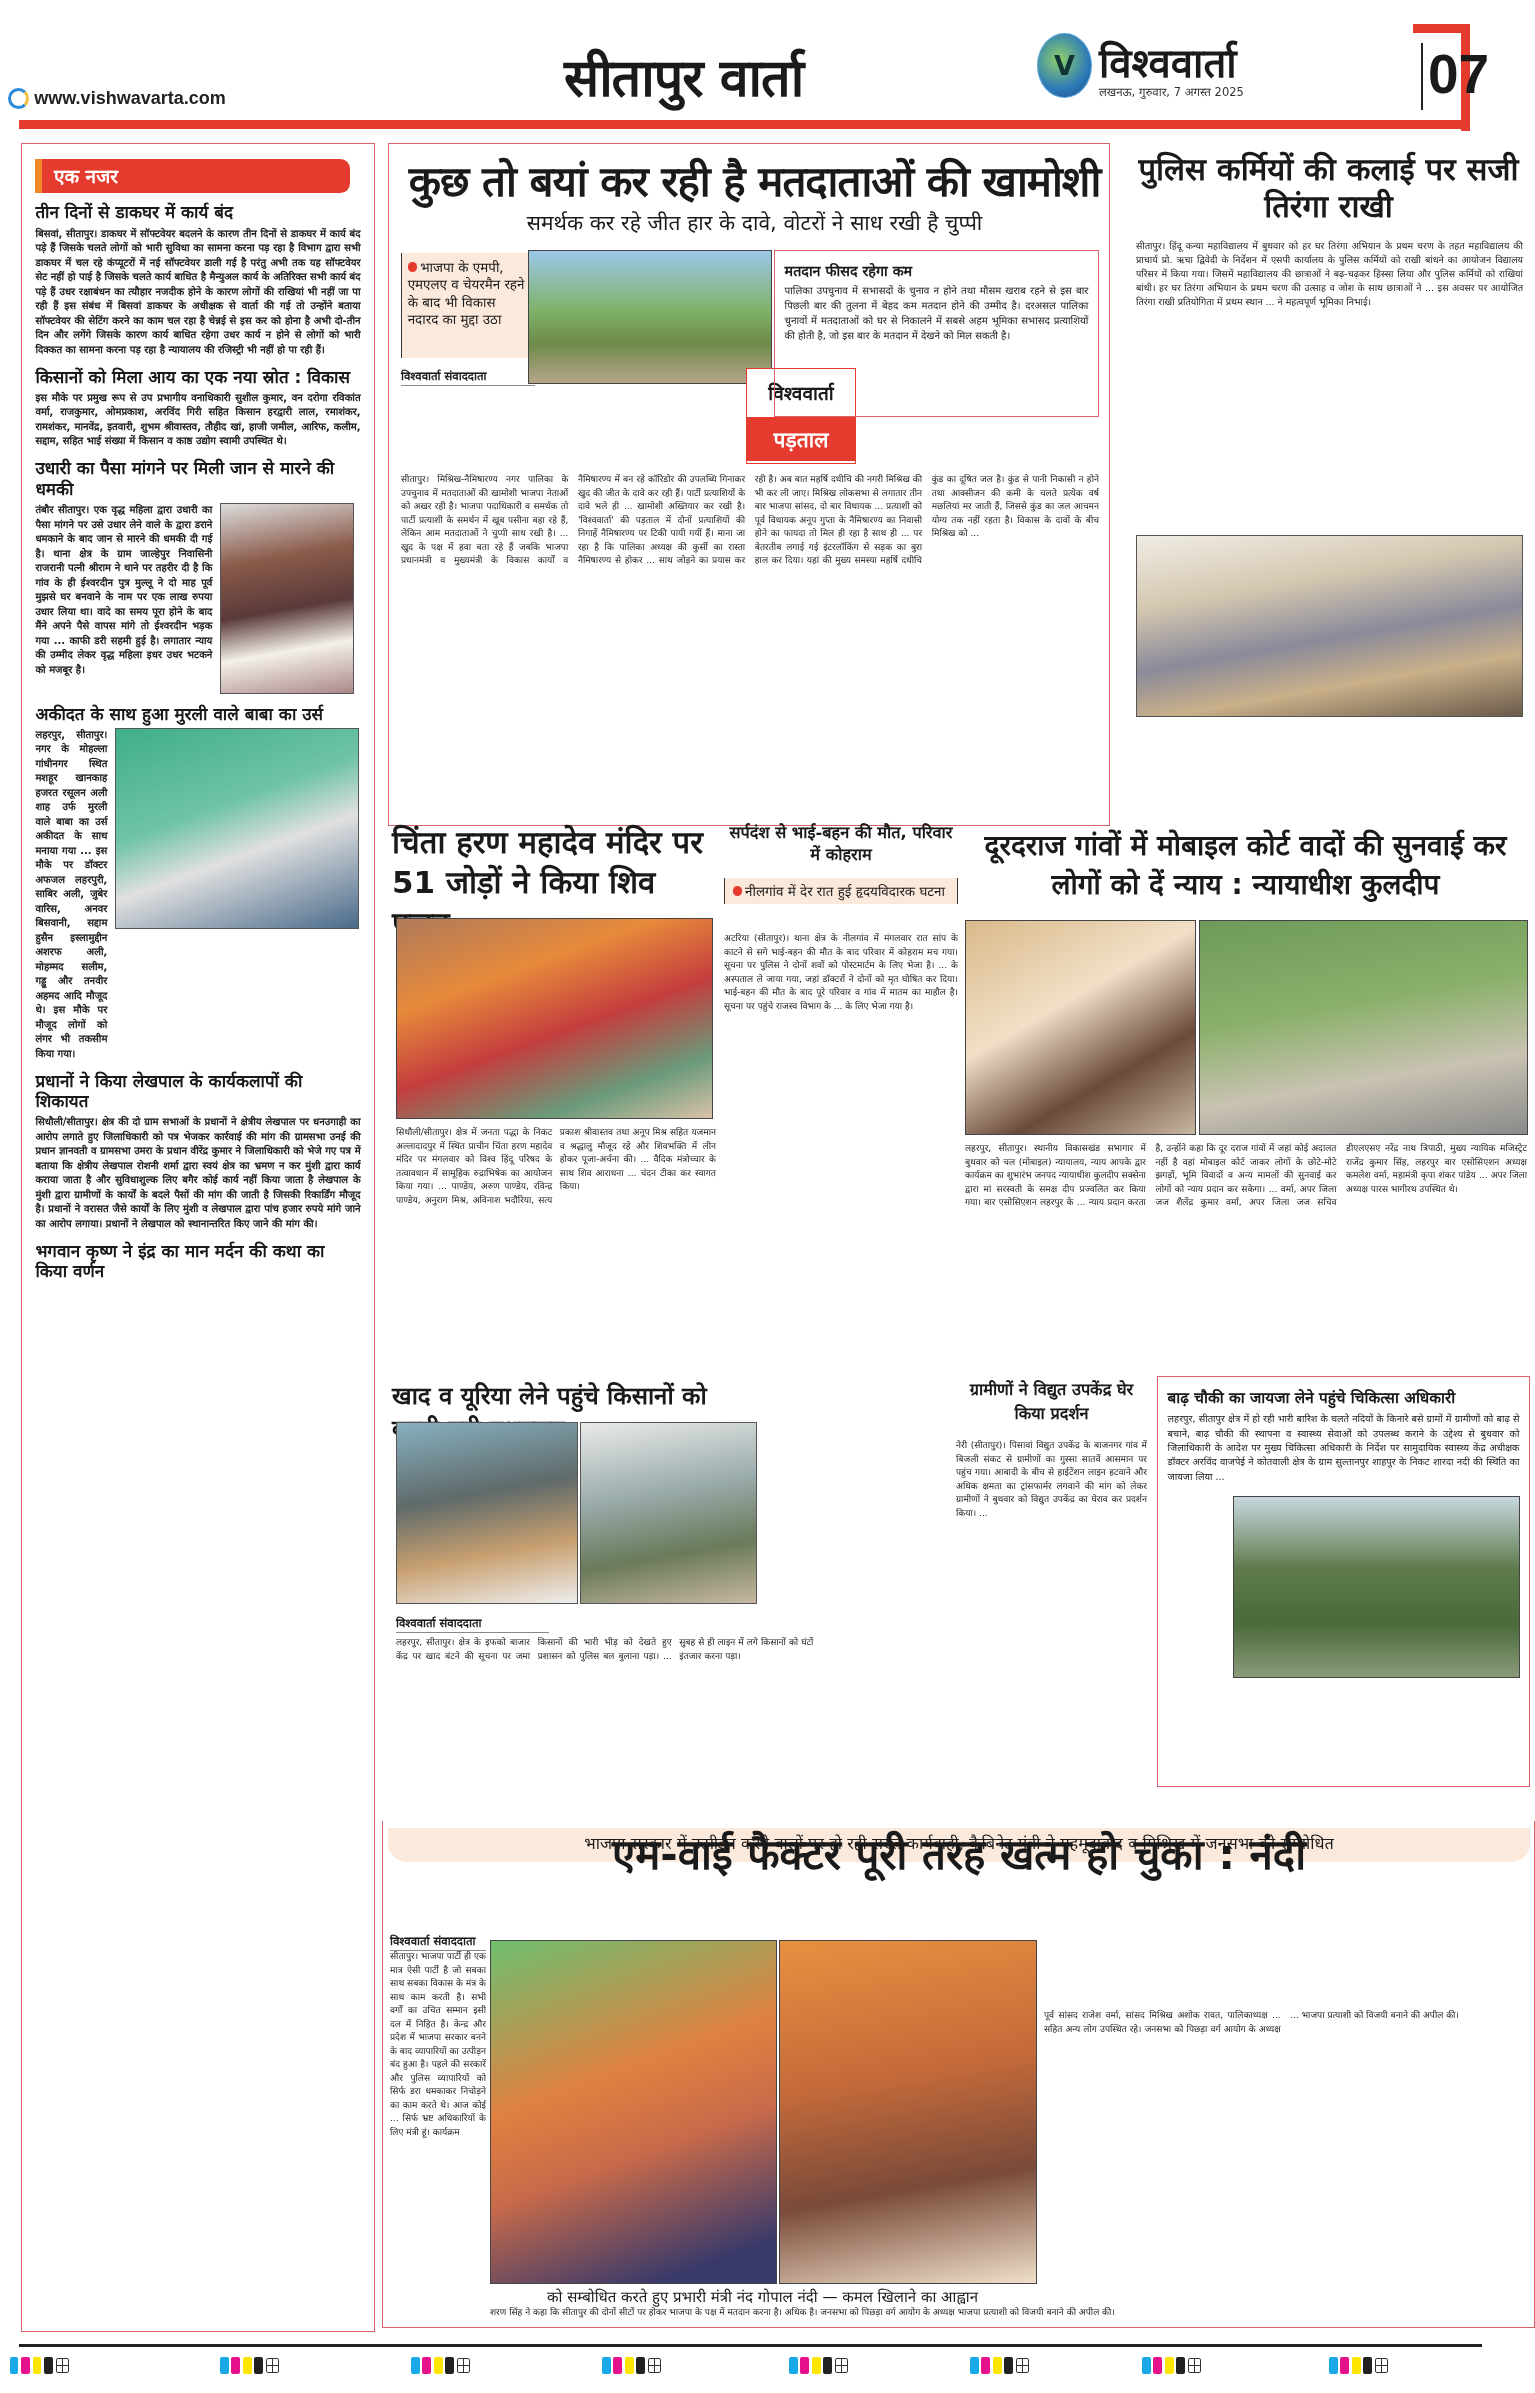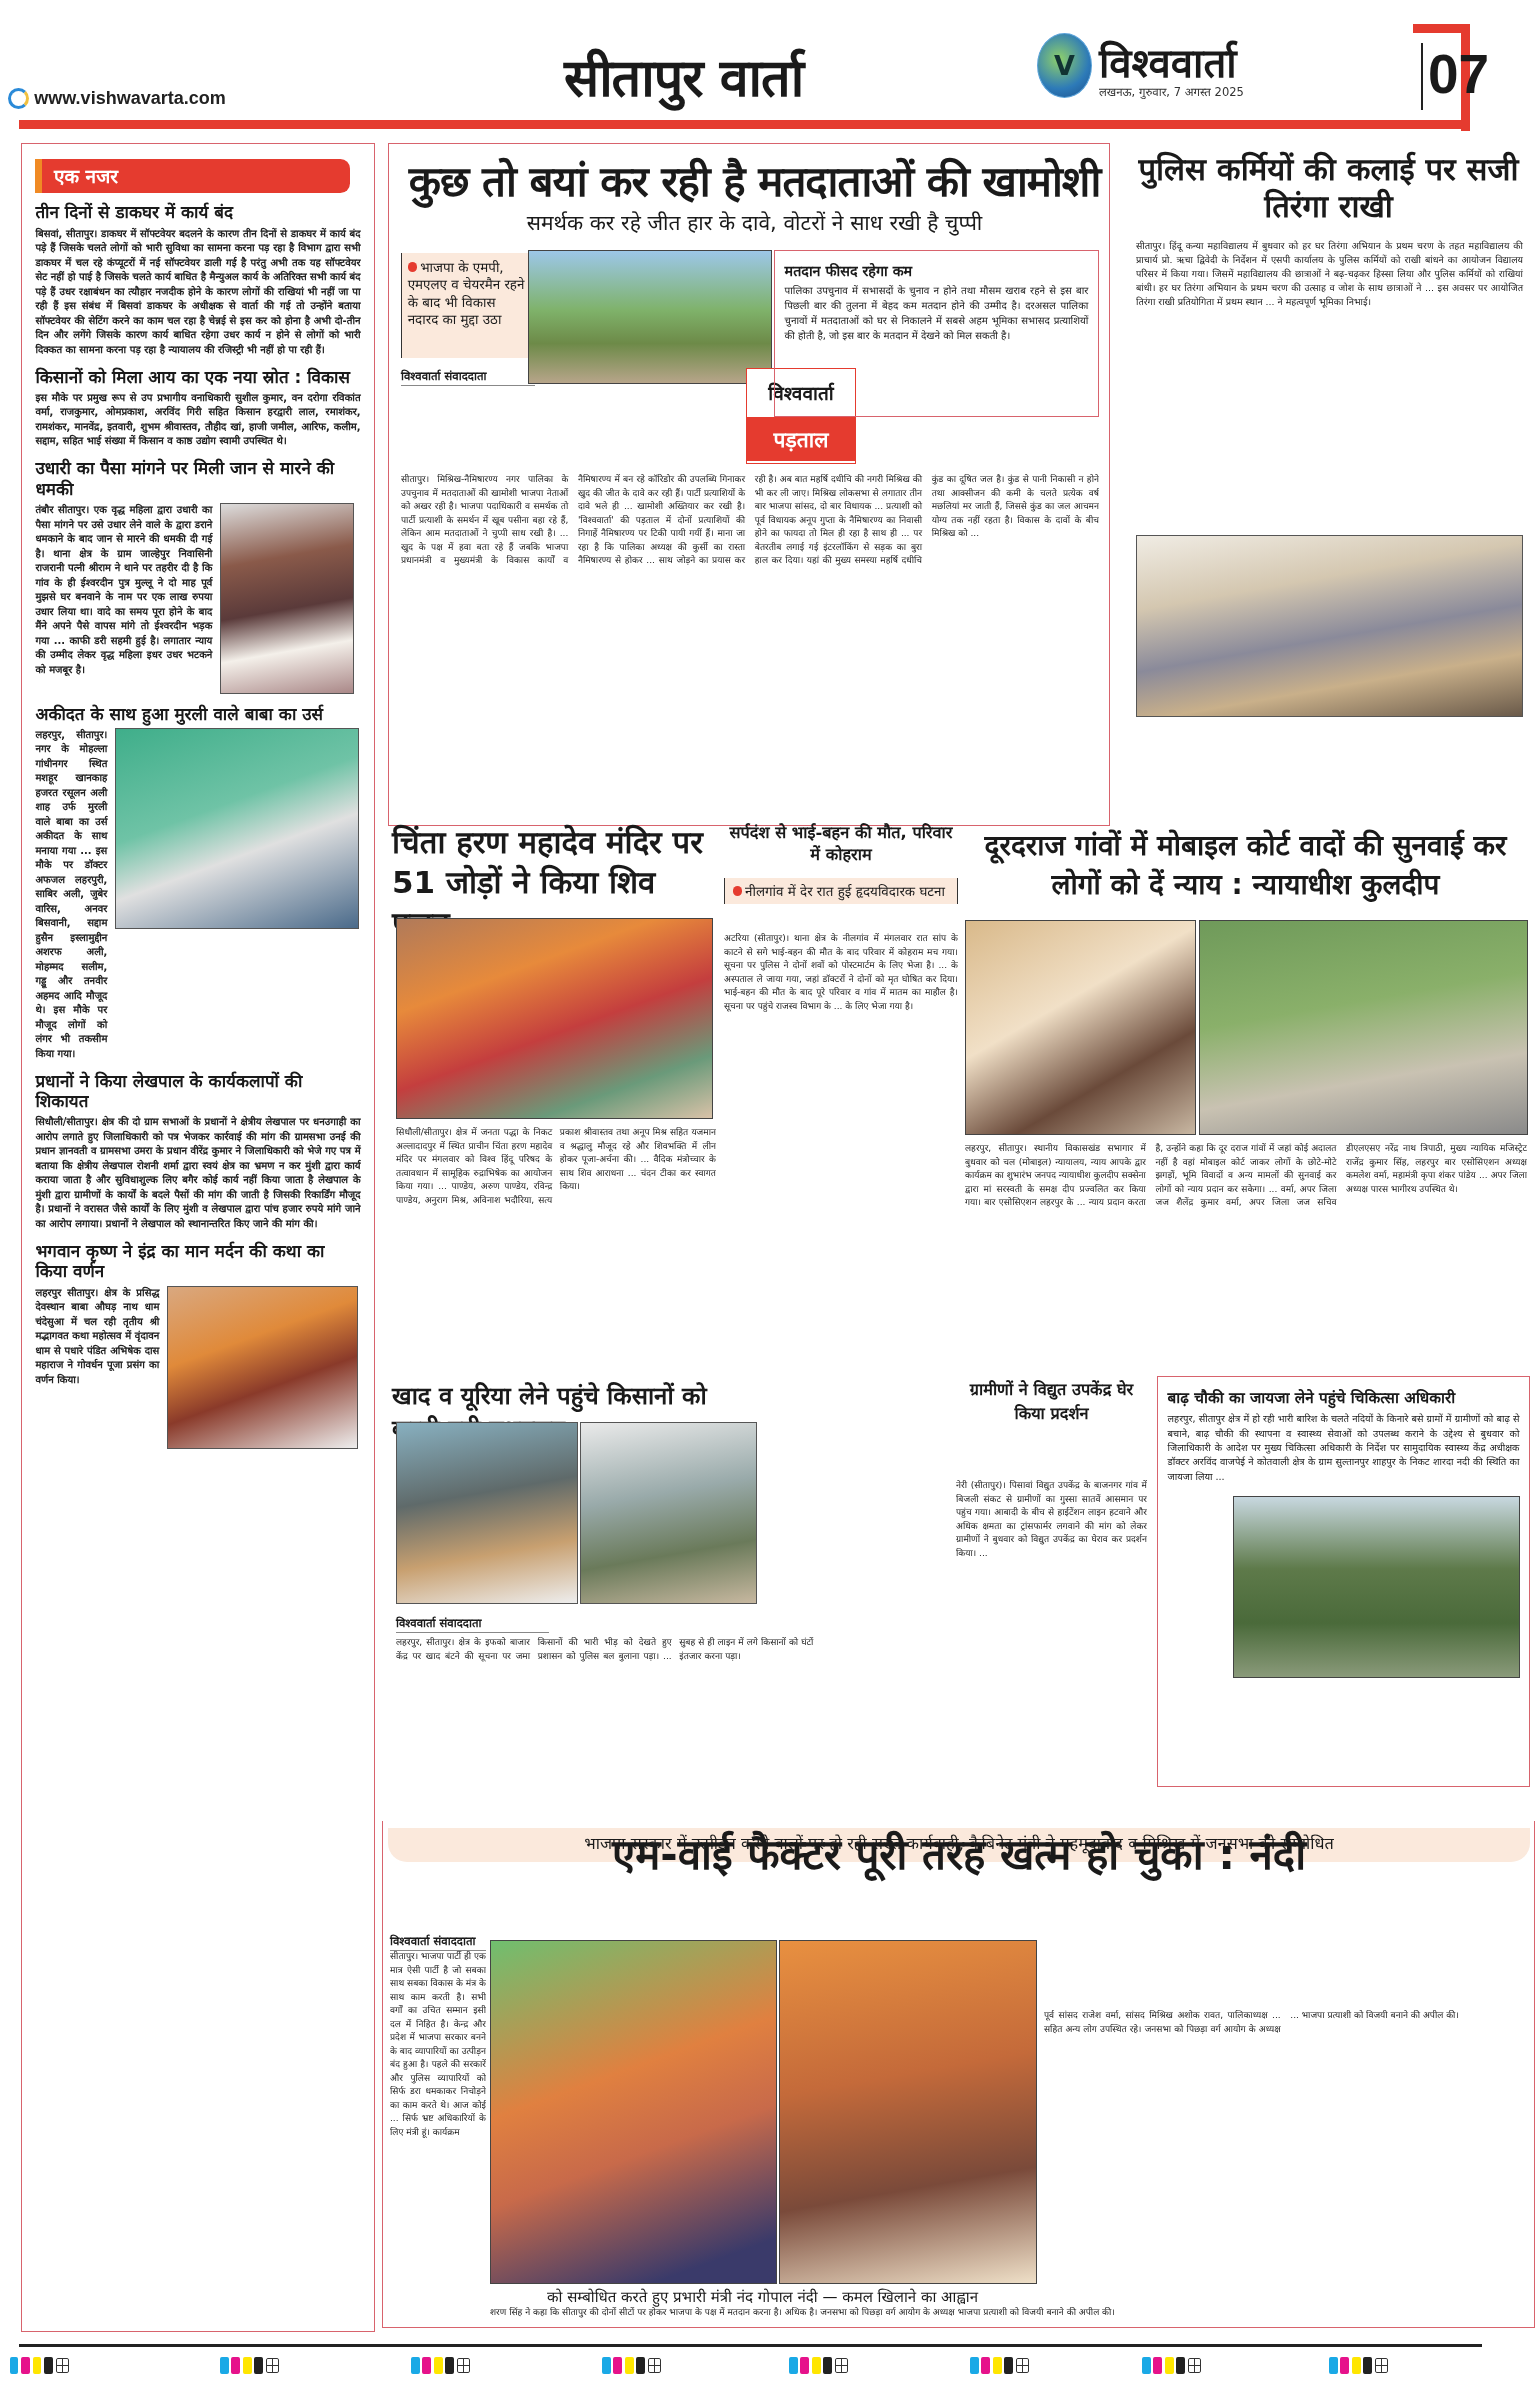--- a/index.html
+++ b/index.html
@@ -111,24 +111,20 @@
   <div class="lh">अकीदत के साथ हुआ मुरली वाले बाबा का उर्स</div>
   <div class="row">
     <div class="lt" style="width:72px">लहरपुर, सीतापुर। नगर के मोहल्ला गांधीनगर स्थित मशहूर खानकाह हजरत रसूलन अली शाह उर्फ मुरली वाले बाबा का उर्स अकीदत के साथ मनाया गया ... इस मौके पर डॉक्टर अफजल लहरपुरी, साबिर अली, जुबेर वारिस, अनवर बिसवानी, सद्दाम हुसैन इस्लामुद्दीन अशरफ अली, मोहम्मद सलीम, गड्डू और तनवीर अहमद आदि मौजूद थे। इस मौके पर मौजूद लोगों को लंगर भी तकसीम किया गया।</div>
     <div class="photo" style="width:244px;height:201px;background:linear-gradient(160deg,#3fae8a,#6fc3a6 40%,#e0e0e0 60%,#4a6a8a);"></div>
   </div>
 
   <div class="lh">प्रधानों ने किया लेखपाल के कार्यकलापों की शिकायत</div>
   <div class="lt">सिधौली/सीतापुर। क्षेत्र की दो ग्राम सभाओं के प्रधानों ने क्षेत्रीय लेखपाल पर धनउगाही का आरोप लगाते हुए जिलाधिकारी को पत्र भेजकर कार्रवाई की मांग की ग्रामसभा उनई की प्रधान ज्ञानवती व ग्रामसभा उमरा के प्रधान वीरेंद्र कुमार ने जिलाधिकारी को भेजे गए पत्र में बताया कि क्षेत्रीय लेखपाल रोशनी शर्मा द्वारा स्वयं क्षेत्र का भ्रमण न कर मुंशी द्वारा कार्य कराया जाता है और सुविधाशुल्क लिए बगैर कोई कार्य नहीं किया जाता है लेखपाल के मुंशी द्वारा ग्रामीणों के कार्यों के बदले पैसों की मांग की जाती है जिसकी रिकार्डिंग मौजूद है। प्रधानों ने वरासत जैसे कार्यों के लिए मुंशी व लेखपाल द्वारा पांच हजार रुपये मांगे जाने का आरोप लगाया। प्रधानों ने लेखपाल को स्थानान्तरित किए जाने की मांग की।</div>
 
   <div class="lh">भगवान कृष्ण ने इंद्र का मान मर्दन की कथा का किया वर्णन</div>
-  <div class="row">
-    <div class="lt" style="width:124px">लहरपुर सीतापुर। क्षेत्र के प्रसिद्ध देवस्थान बाबा औघड़ नाथ धाम चंदेसुआ में चल रही तृतीय श्री मद्भागवत कथा महोत्सव में वृंदावन धाम से पधारे पंडित अभिषेक दास महाराज ने गोवर्धन पूजा प्रसंग का वर्णन किया।</div>
-    <div class="photo" style="width:191px;height:163px;background:linear-gradient(160deg,#d9a880,#e08a3a 35%,#8a3a2a 60%,#eee);"></div>
-  </div>
 </div>
 
 <div class="abs lead-box"></div>
 <div class="abs lead-head">कुछ तो बयां कर रही है मतदाताओं की खामोशी</div>
 <div class="abs lead-sub">समर्थक कर रहे जीत हार के दावे, वोटरों ने साध रखी है चुप्पी</div>
 <div class="abs hl-box">
   <span class="dot"></span><span>भाजपा के एमपी, एमएलए व चेयरमैन रहने के बाद भी विकास नदारद का मुद्दा उठा</span>
 </div>
 <div class="abs lead-photo"></div>
 <div class="abs pad-badge">
@@ -165,21 +161,21 @@
 
 <div class="abs khad-head">खाद व यूरिया लेने पहुंचे किसानों को करनी पड़ी मशक्कत</div>
 <div class="abs photo" style="left:396px;top:1422px;width:182px;height:182px;background:linear-gradient(170deg,#88b0c0,#5f6a6a 40%,#c8a070 70%,#eee);"></div>
 <div class="abs photo" style="left:580px;top:1422px;width:177px;height:182px;background:linear-gradient(170deg,#eaeaea,#9aa 40%,#6a7a5a 70%,#c7b8a0);"></div>
 <div class="abs" style="left:396px;top:1615px;width:153px;">
   <div class="byline">विश्ववार्ता संवाददाता</div>
 </div>
 <div class="abs text-block" style="left:396px;top:1636px;width:559px;height:182px;column-count:4;column-gap:7.6px;overflow:hidden;">लहरपुर, सीतापुर। क्षेत्र के इफको बाजार केंद्र पर खाद बंटने की सूचना पर जमा किसानों की भारी भीड़ को देखते हुए प्रशासन को पुलिस बल बुलाना पड़ा। ... सुबह से ही लाइन में लगे किसानों को घंटों इंतजार करना पड़ा।</div>
 
 <div class="abs gram-head">ग्रामीणों ने विद्युत उपकेंद्र घेर किया प्रदर्शन</div>
-<div class="abs text-block" style="left:956px;top:1439px;width:191px;height:378px;overflow:hidden;margin-top:40px;">नेरी (सीतापुर)। पिसावां विद्युत उपकेंद्र के बाजनगर गांव में बिजली संकट से ग्रामीणों का गुस्सा सातवें आसमान पर पहुंच गया। आबादी के बीच से हाईटेंशन लाइन हटवाने और अधिक क्षमता का ट्रांसफार्मर लगवाने की मांग को लेकर ग्रामीणों ने बुधवार को विद्युत उपकेंद्र का घेराव कर प्रदर्शन किया। ...</div>
+<div class="abs text-block" style="left:956px;top:1439px;width:191px;height:378px;overflow:hidden;">नेरी (सीतापुर)। पिसावां विद्युत उपकेंद्र के बाजनगर गांव में बिजली संकट से ग्रामीणों का गुस्सा सातवें आसमान पर पहुंच गया। आबादी के बीच से हाईटेंशन लाइन हटवाने और अधिक क्षमता का ट्रांसफार्मर लगवाने की मांग को लेकर ग्रामीणों ने बुधवार को विद्युत उपकेंद्र का घेराव कर प्रदर्शन किया। ...</div>
 
 <div class="abs baadh-box">
   <div class="baadh-head">बाढ़ चौकी का जायजा लेने पहुंचे चिकित्सा अधिकारी</div>
   <div class="text-block" style="font-size:9.6px;">लहरपुर, सीतापुर क्षेत्र में हो रही भारी बारिश के चलते नदियों के किनारे बसे ग्रामों में ग्रामीणों को बाढ़ से बचाने, बाढ़ चौकी की स्थापना व स्वास्थ्य सेवाओं को उपलब्ध कराने के उद्देश्य से बुधवार को जिलाधिकारी के आदेश पर मुख्य चिकित्सा अधिकारी के निर्देश पर सामुदायिक स्वास्थ्य केंद्र अधीक्षक डॉक्टर अरविंद वाजपेई ने कोतवाली क्षेत्र के ग्राम सुल्तानपुर शाहपुर के निकट शारदा नदी की स्थिति का जायजा लिया ...</div>
 </div>
 <div class="abs baadh-photo"></div>
 
 <div class="abs my-box"></div>
 <div class="abs banner">भाजपा सरकार में उत्पीड़न करने वालों पर हो रही सख्त कार्यवाही, कैबिनेट मंत्री ने महमूदाबाद व मिश्रिख में जनसभा को सम्बोधित</div>
 <div class="abs my-head">एम-वाई फैक्टर पूरी तरह खत्म हो चुका : नंदी</div>

